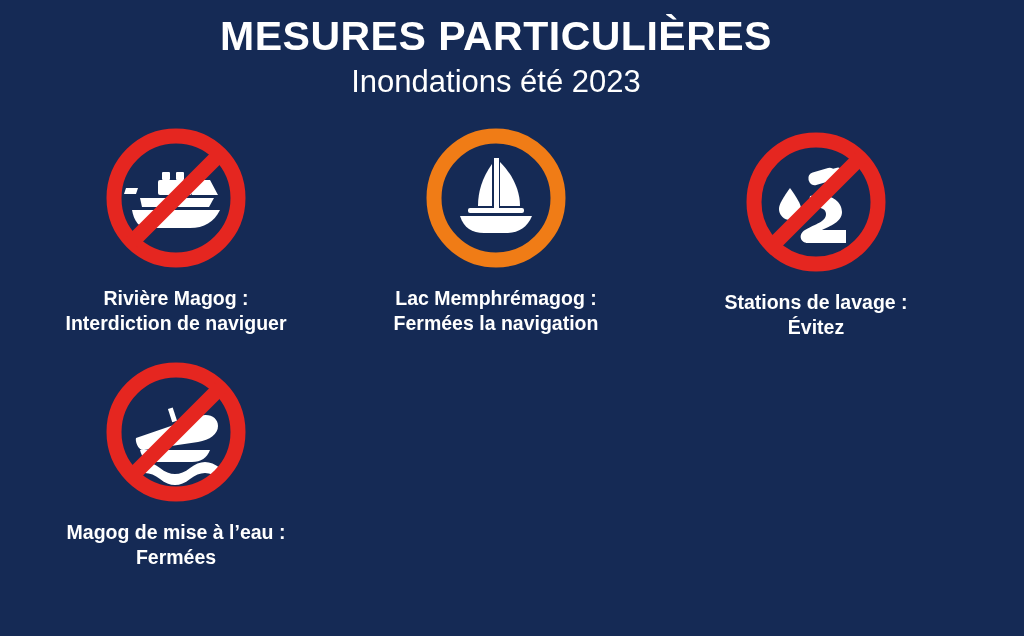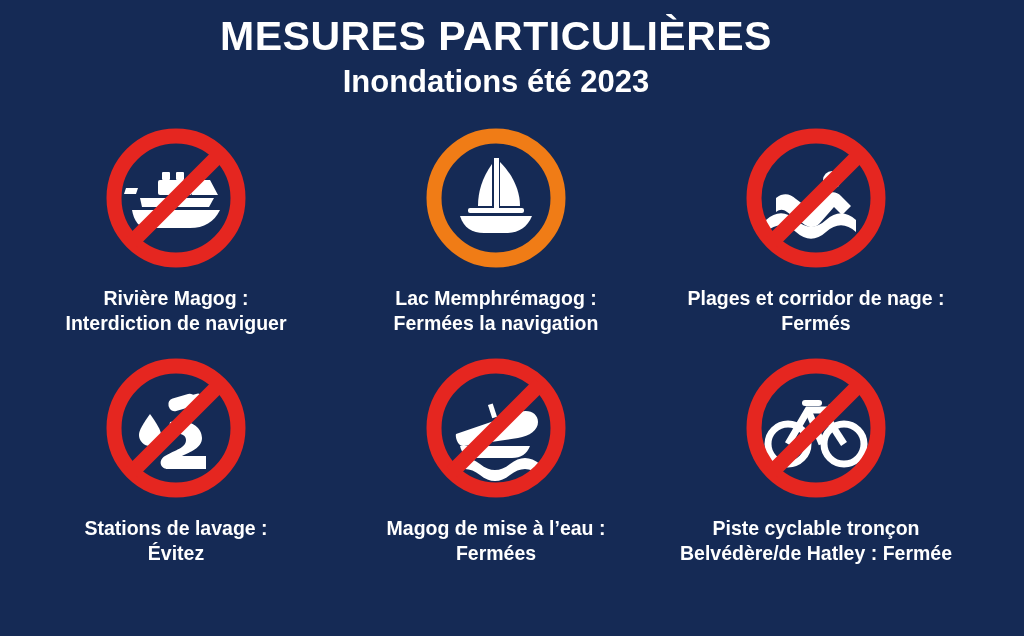--- a/index.html
+++ b/index.html
@@ -31,21 +31,21 @@
   }
   .title {
     font-size: 41px;
     font-weight: bold;
     letter-spacing: 0.5px;
     line-height: 1.08;
     margin: 0;
   }
   .subtitle {
     font-size: 31px;
-    font-weight: bold;
+    font-weight: normal;
     line-height: 1.15;
     margin: 6px 0 0 0;
   }
   .grid {
     width: 960px;
     margin-top: 18px;
     display: grid;
     grid-template-columns: repeat(3, 1fr);
     grid-template-rows: repeat(2, auto);
     row-gap: 8px;
@@ -126,35 +126,20 @@
 
             <path d="M76 46 c-10 14 -14 28 -14 42 h14 z"></path>
           </g>
           <circle cx="80" cy="80" r="62" fill="none" stroke="#f07c16" stroke-width="15"></circle>
         </svg>
       </div>
       <div class="caption">Lac Memphrémagog :
 Fermées la navigation</div>
     </div>
 
-    <div class="cell">
-      <div class="iconwrap">
-        <svg width="160" height="160" viewBox="0 0 160 160" aria-hidden="true">
-          <g fill="#ffffff">
-            <circle cx="96" cy="62" r="9"></circle>
-            <path d="M40 80 c8 -6 14 -4 20 1 l16 12 l12 -14 c5 -6 12 -6 17 -1 l10 10 l-9 9 l-8 -8 l-14 16 c-4 5 -10 5 -15 2 l-18 -13 c-4 -3 -7 -3 -11 0 z"></path>
-            <path d="M30 102 c10 -9 20 -9 30 0 c10 9 20 9 30 0 c10 -9 20 -9 30 0 l0 12 c-10 -9 -20 -9 -30 0 c-10 9 -20 9 -30 0 c-10 -9 -20 -9 -30 0 z"></path>
-          </g>
-          <circle cx="80" cy="80" r="62" fill="none" stroke="#e52620" stroke-width="15"></circle>
-          <line x1="36" y1="124" x2="124" y2="36" stroke="#e52620" stroke-width="15"></line>
-        </svg>
-      </div>
-      <div class="caption">Plages et corridor de nage :
-Fermés</div>
-    </div>
 
     <div class="cell row2">
       <div class="iconwrap">
         <svg width="160" height="160" viewBox="0 0 160 160" aria-hidden="true">
           <g fill="#ffffff">
 
             <path d="M54 66 c-7 10 -11 16 -11 21 a11 11 0 0 0 22 0 c0 -5 -4 -11 -11 -21 z"></path>
 
             <rect x="72" y="48" width="28" height="13" rx="6" transform="rotate(-16 86 54)"></rect>
             <rect x="96" y="46" width="10" height="15" rx="3" transform="rotate(-16 101 53)"></rect>
@@ -180,36 +165,15 @@
             <path d="M34 116 c10 -8 20 -8 30 0 c10 8 20 8 30 0 c10 -8 20 -8 30 0 l0 11 c-10 -8 -20 -8 -30 0 c-10 8 -20 8 -30 0 c-10 -8 -20 -8 -30 0 z"></path>
           </g>
           <circle cx="80" cy="80" r="62" fill="none" stroke="#e52620" stroke-width="15"></circle>
           <line x1="36" y1="124" x2="124" y2="36" stroke="#e52620" stroke-width="15"></line>
         </svg>
       </div>
       <div class="caption">Magog de mise à l’eau :
 Fermées</div>
     </div>
 
-    <div class="cell row2">
-      <div class="iconwrap">
-        <svg width="160" height="160" viewBox="0 0 160 160" aria-hidden="true">
-          <g fill="none" stroke="#ffffff" stroke-width="7">
-            <circle cx="52" cy="96" r="20"></circle>
-            <circle cx="108" cy="96" r="20"></circle>
-            <path d="M52 96 L72 62 L96 62"></path>
-            <path d="M108 96 L86 62"></path>
-            <path d="M72 62 L86 96"></path>
-          </g>
-          <g fill="#ffffff">
-            <rect x="66" y="52" width="20" height="6" rx="3"></rect>
-            <rect x="92" y="56" width="16" height="6" rx="3"></rect>
-          </g>
-          <circle cx="80" cy="80" r="62" fill="none" stroke="#e52620" stroke-width="15"></circle>
-          <line x1="36" y1="124" x2="124" y2="36" stroke="#e52620" stroke-width="15"></line>
-        </svg>
-      </div>
-      <div class="caption">Piste cyclable tronçon
-Belvédère/de Hatley : Fermée</div>
-    </div>
 
   </div>
 </div>
 
 </body></html>

